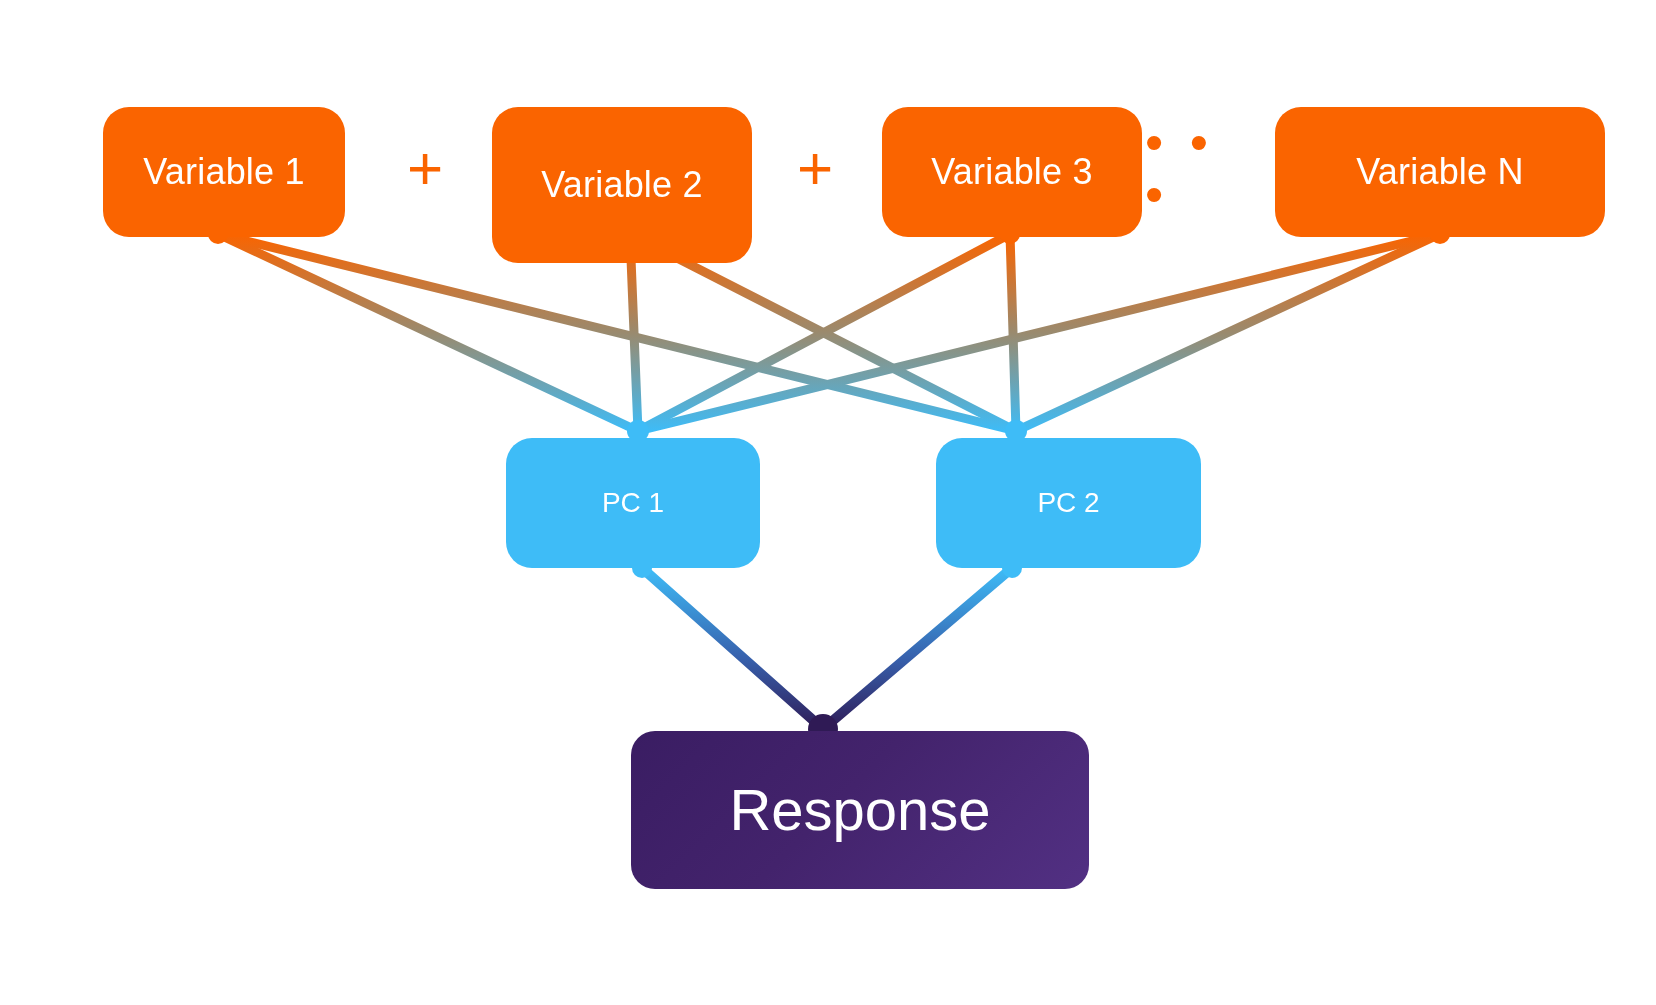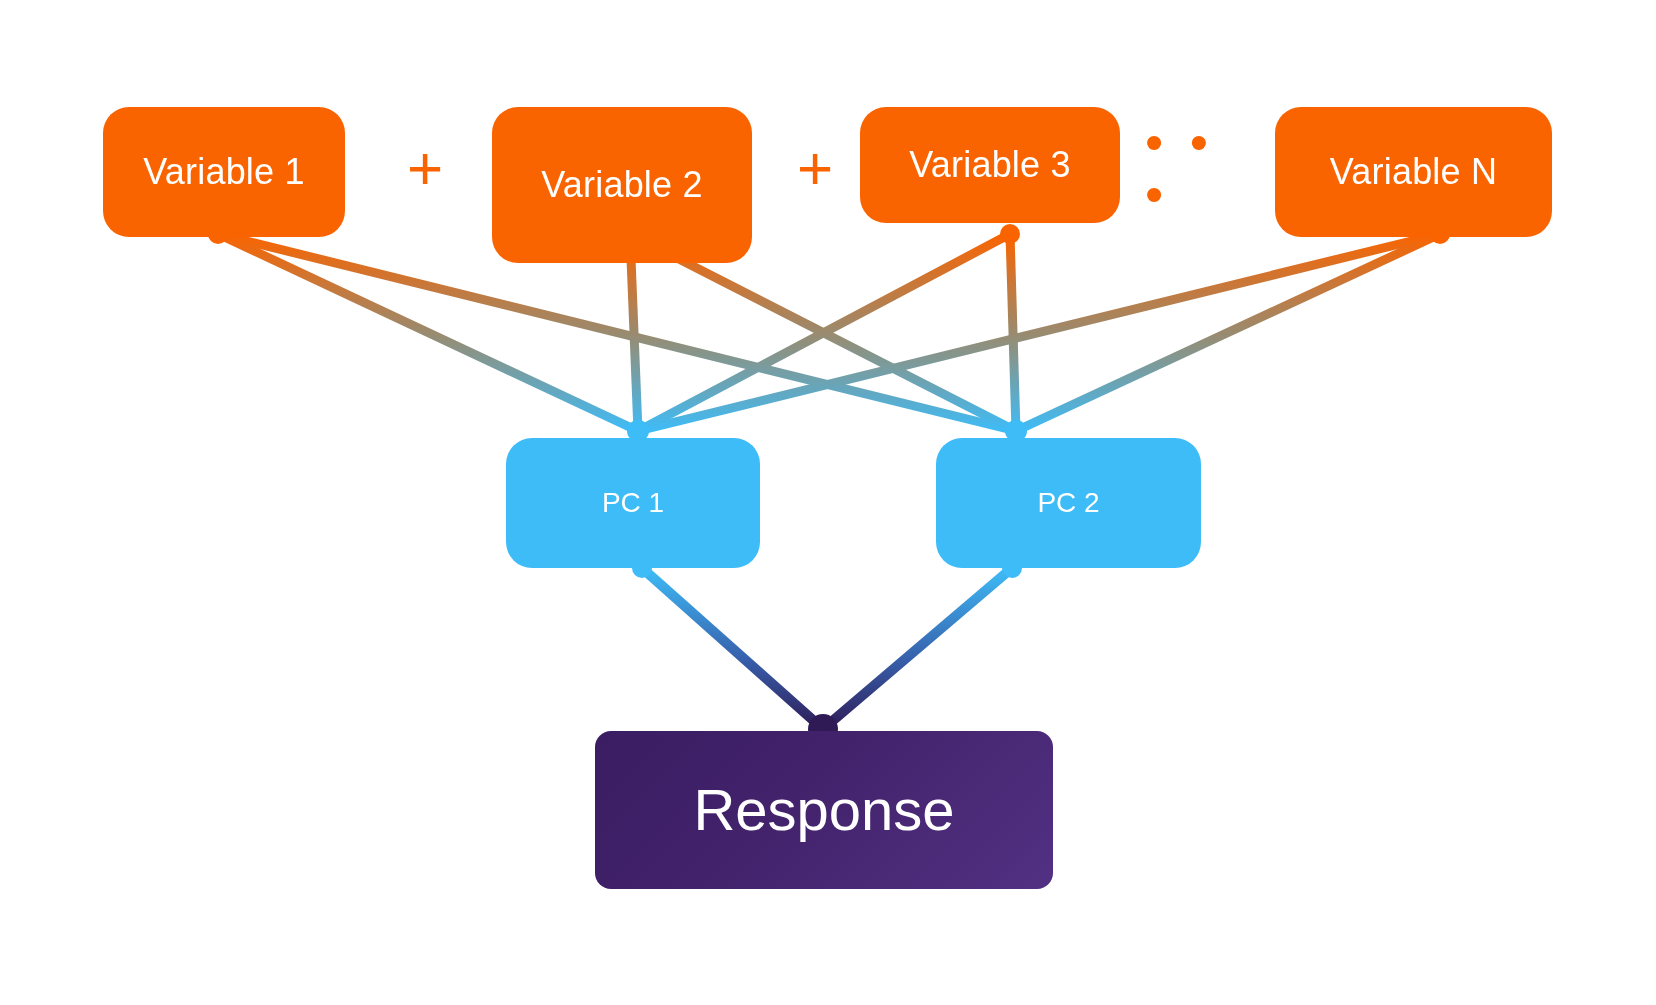--- a/index.html
+++ b/index.html
@@ -46,23 +46,24 @@
     letter-spacing: 0.2px;
   }
   .pc-box {
     background: #3ebcf7;
     border-radius: 26px;
     font-size: 28px;
     font-weight: 400;
   }
   .response-box {
     background: linear-gradient(135deg, #3a1d63 0%, #43236c 45%, #523083 100%);
-    border-radius: 16px;
+    border-radius: 24px;
     font-size: 58px;
     font-weight: 400;
+    margin-left: 36px;
   }
   .plus-sign {
     position: absolute;
     color: #fa6400;
     font-size: 62px;
     font-weight: 400;
     line-height: 1;
     display: flex;
     align-items: center;
     justify-content: center;
@@ -139,29 +140,29 @@
   </div>
 
   <div class="node-box var-box" style="left:492px; top:107px; width:260px; height:156px;">
     <span>Variable 2</span>
   </div>
 
   <div class="plus-sign" style="left:785px; top:138px;">
     <span>+</span>
   </div>
 
-  <div class="node-box var-box" style="left:860px; top:107px; width:260px; height:116px;">
+  <div class="node-box var-box" style="left:882px; top:107px; width:260px; height:130px;">
     <span>Variable 3</span>
   </div>
 
   <div class="ellipsis" style="left:1145px; top:148px;">
     <span>• • •</span>
   </div>
 
-  <div class="node-box var-box" style="left:1275px; top:107px; width:277px; height:130px;">
+  <div class="node-box var-box" style="left:1275px; top:107px; width:330px; height:130px;">
     <span>Variable N</span>
   </div>
 
   <div class="node-box pc-box" style="left:506px; top:438px; width:254px; height:130px;">
     <span>PC 1</span>
   </div>
 
   <div class="node-box pc-box" style="left:936px; top:438px; width:265px; height:130px;">
     <span>PC 2</span>
   </div>

